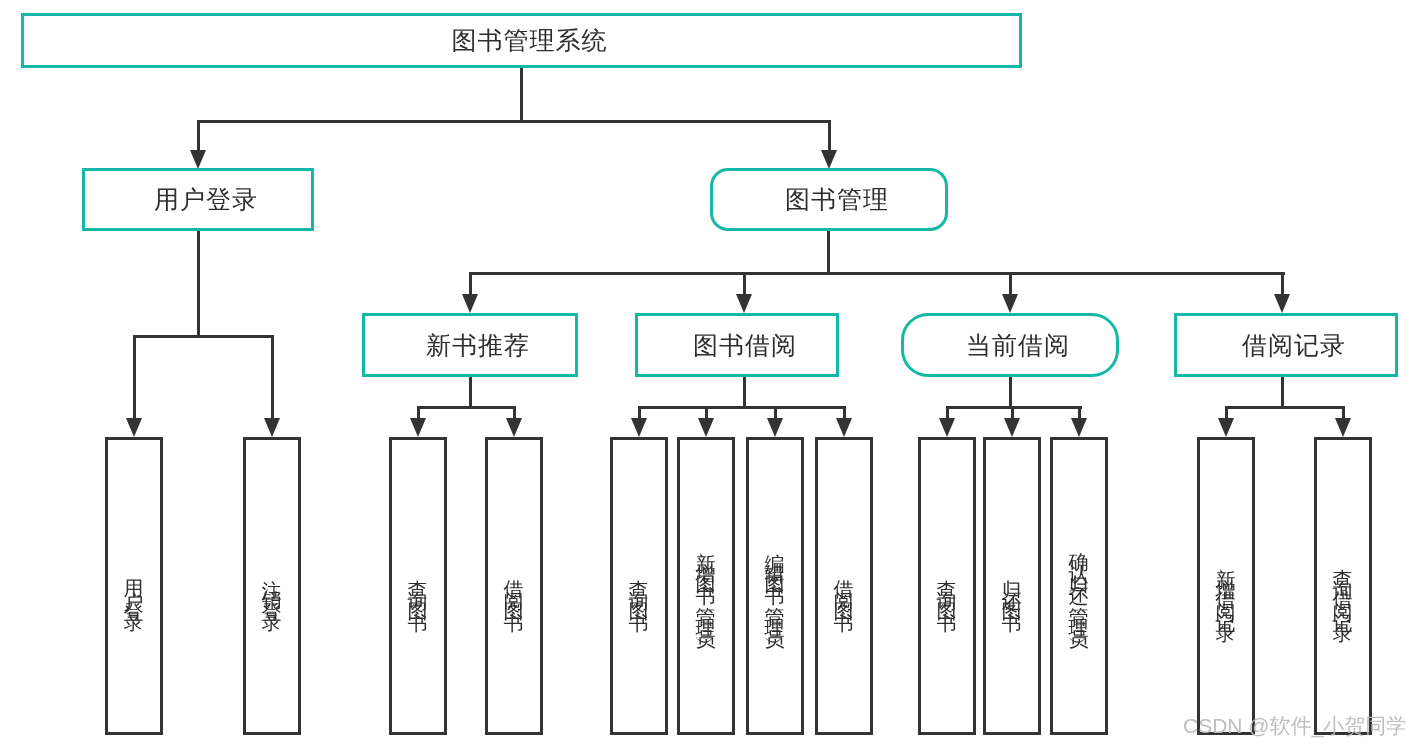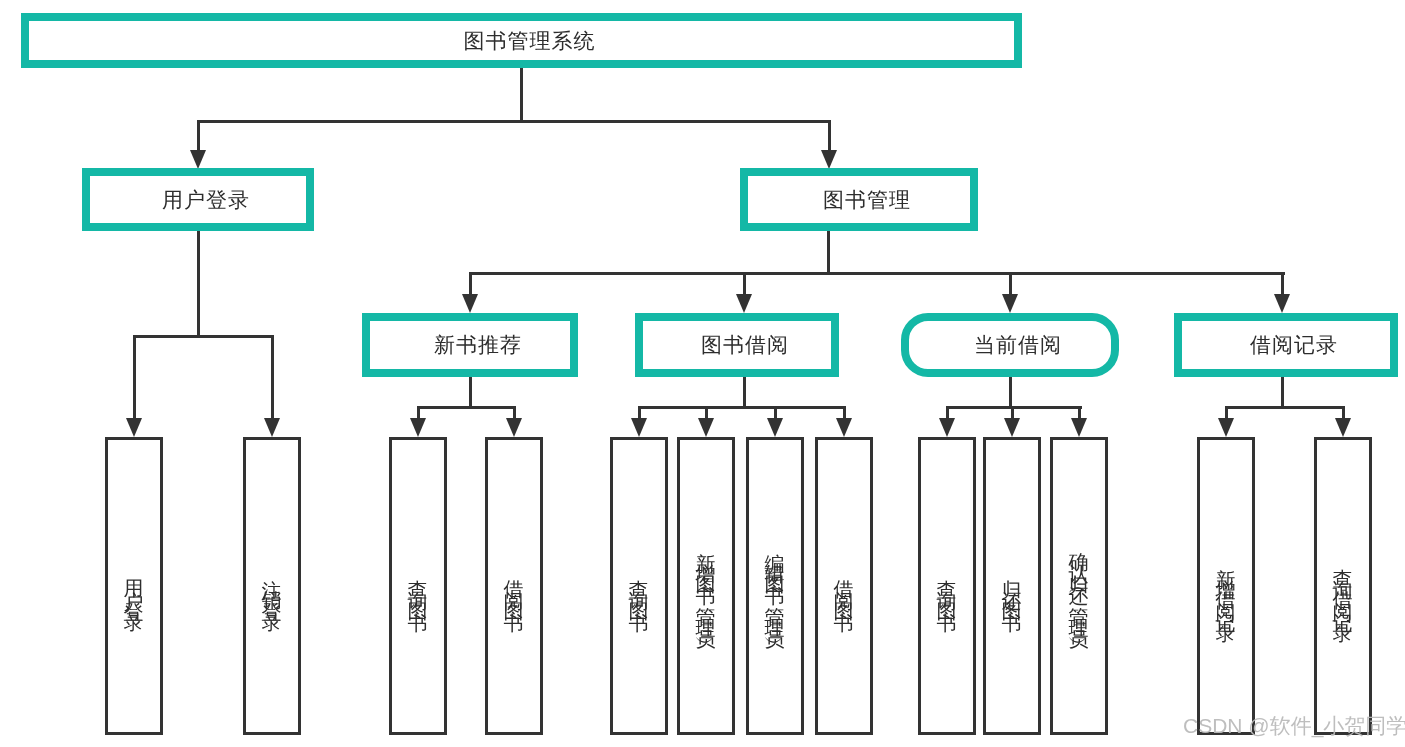--- a/index.html
+++ b/index.html
@@ -1,23 +1,23 @@
 <!DOCTYPE html>
 <html><head>
 <meta charset="utf-8">
 <style>
   html,body{margin:0;padding:0;background:#fff;}
   .canvas{
     position:relative;width:1405px;height:747px;background:#ffffff;overflow:hidden;
     font-family:"Liberation Sans","DejaVu Sans",sans-serif;color:#2d2d2d;
   }
   .box{
-    position:absolute;box-sizing:border-box;border:8px solid #14b8a6;background:#ffffff;
+    position:absolute;box-sizing:border-box;border:3px solid #14b8a6;background:#ffffff;
     display:flex;align-items:center;justify-content:center;
-    font-size:21px;letter-spacing:1px;white-space:nowrap;padding-left:16px;
+    font-size:25px;letter-spacing:1px;white-space:nowrap;padding-left:16px;
   }
   .vbox{
     position:absolute;box-sizing:border-box;border:3px solid #333333;background:#ffffff;
     display:grid;place-items:center;
   }
   .vbox span{
     writing-mode:vertical-rl;text-orientation:mixed;
     font-size:20px;letter-spacing:11px;line-height:1;white-space:nowrap;
   }
   .hl{position:absolute;height:3px;background:#333333;}
@@ -40,21 +40,21 @@
   <div class="box" style="left:21px;top:13px;width:1001px;height:55px;">图书管理系统</div>
 
   <div class="vl" style="left:519.5px;top:68px;height:53px;"></div>
   <div class="hl" style="left:196.5px;top:119.5px;width:634.5px;"></div>
   <div class="vl" style="left:196.5px;top:121px;height:30px;"></div>
   <div class="ar" style="left:190px;top:150px;"></div>
   <div class="vl" style="left:827.5px;top:121px;height:30px;"></div>
   <div class="ar" style="left:821px;top:150px;"></div>
 
   <div class="box" style="left:82px;top:168px;width:232px;height:63px;">用户登录</div>
-  <div class="box" style="left:740px;top:168px;width:238px;height:63px;">图书管理</div>
+  <div class="box" style="left:710px;top:168px;width:238px;height:63px;border-radius:18px;">图书管理</div>
 
   <div class="vl" style="left:196.5px;top:231px;height:105px;"></div>
   <div class="hl" style="left:132.5px;top:334.5px;width:141px;"></div>
   <div class="vl" style="left:132.5px;top:336px;height:83px;"></div>
   <div class="ar" style="left:126px;top:418px;"></div>
   <div class="vl" style="left:270.5px;top:336px;height:83px;"></div>
   <div class="ar" style="left:264px;top:418px;"></div>
 
   <div class="vl" style="left:826.5px;top:231px;height:42px;"></div>
   <div class="hl" style="left:468.5px;top:271.5px;width:816px;"></div>

